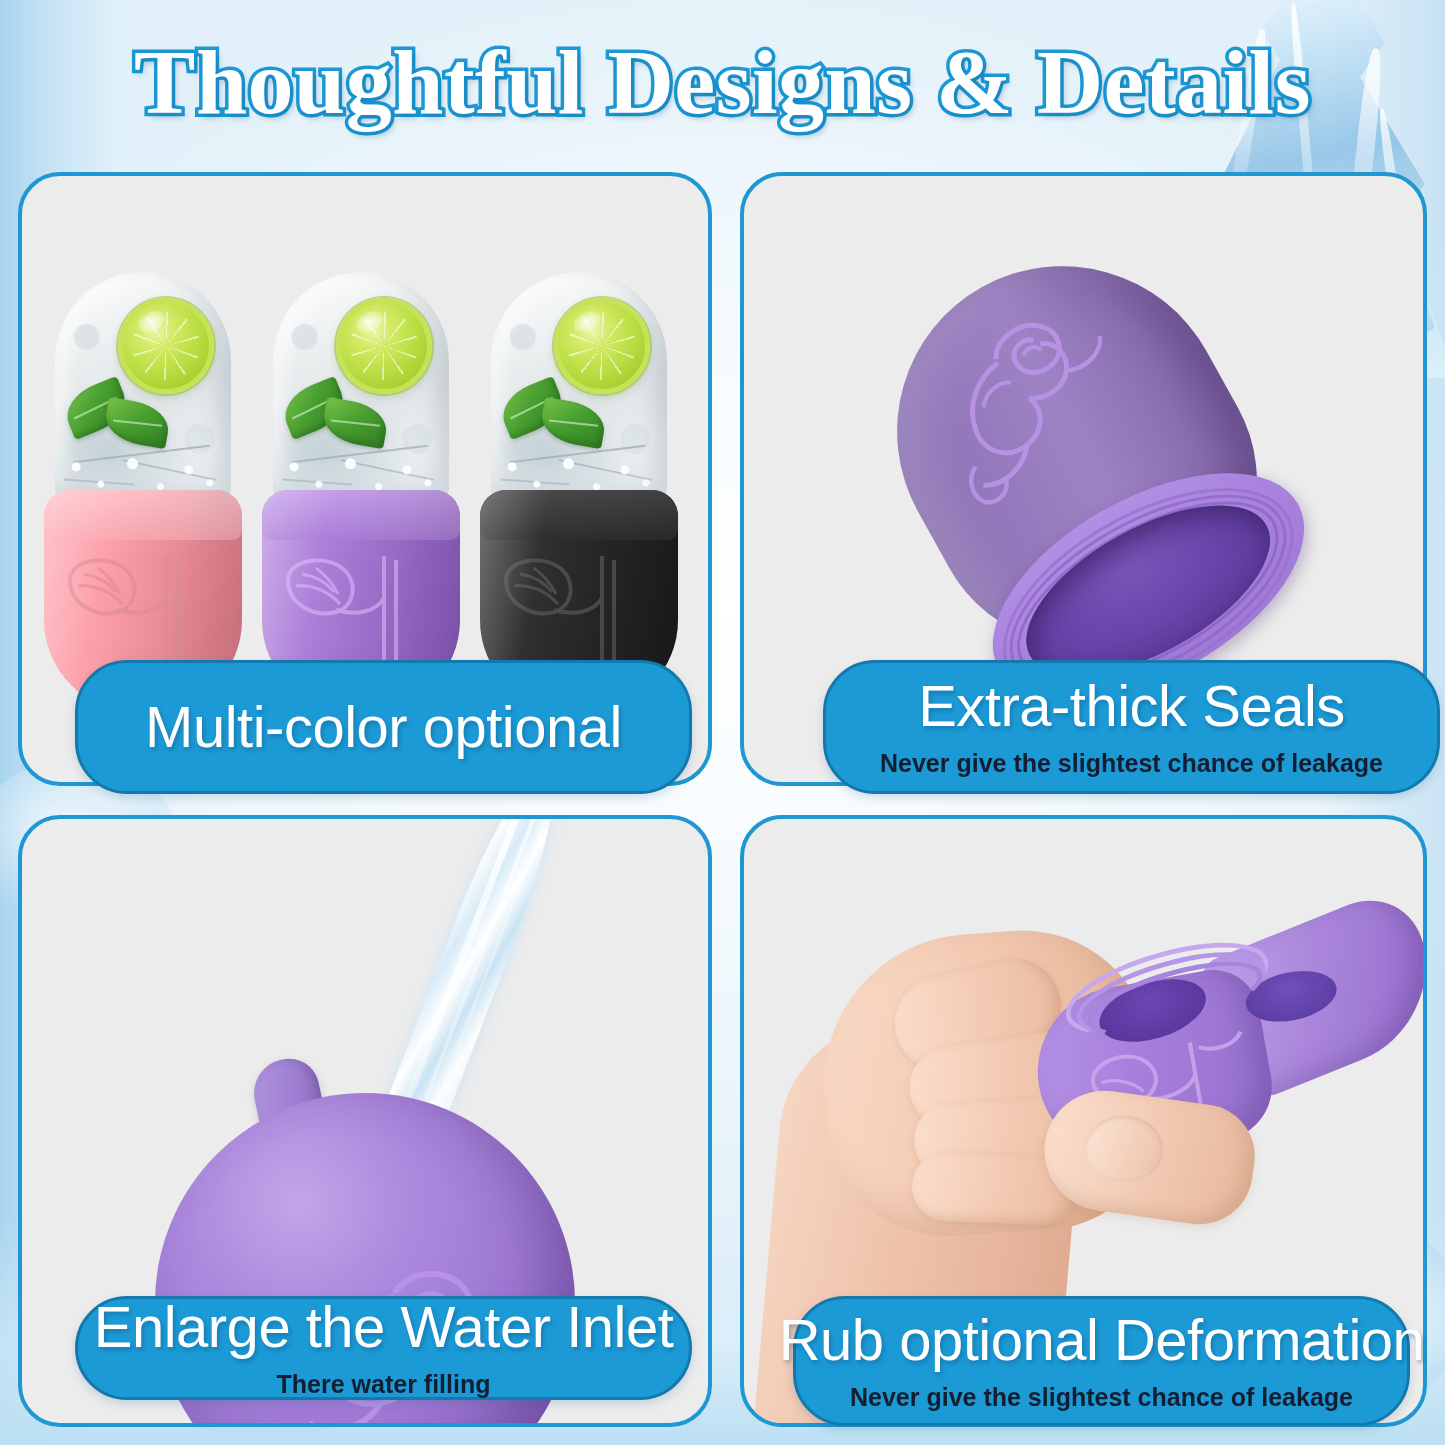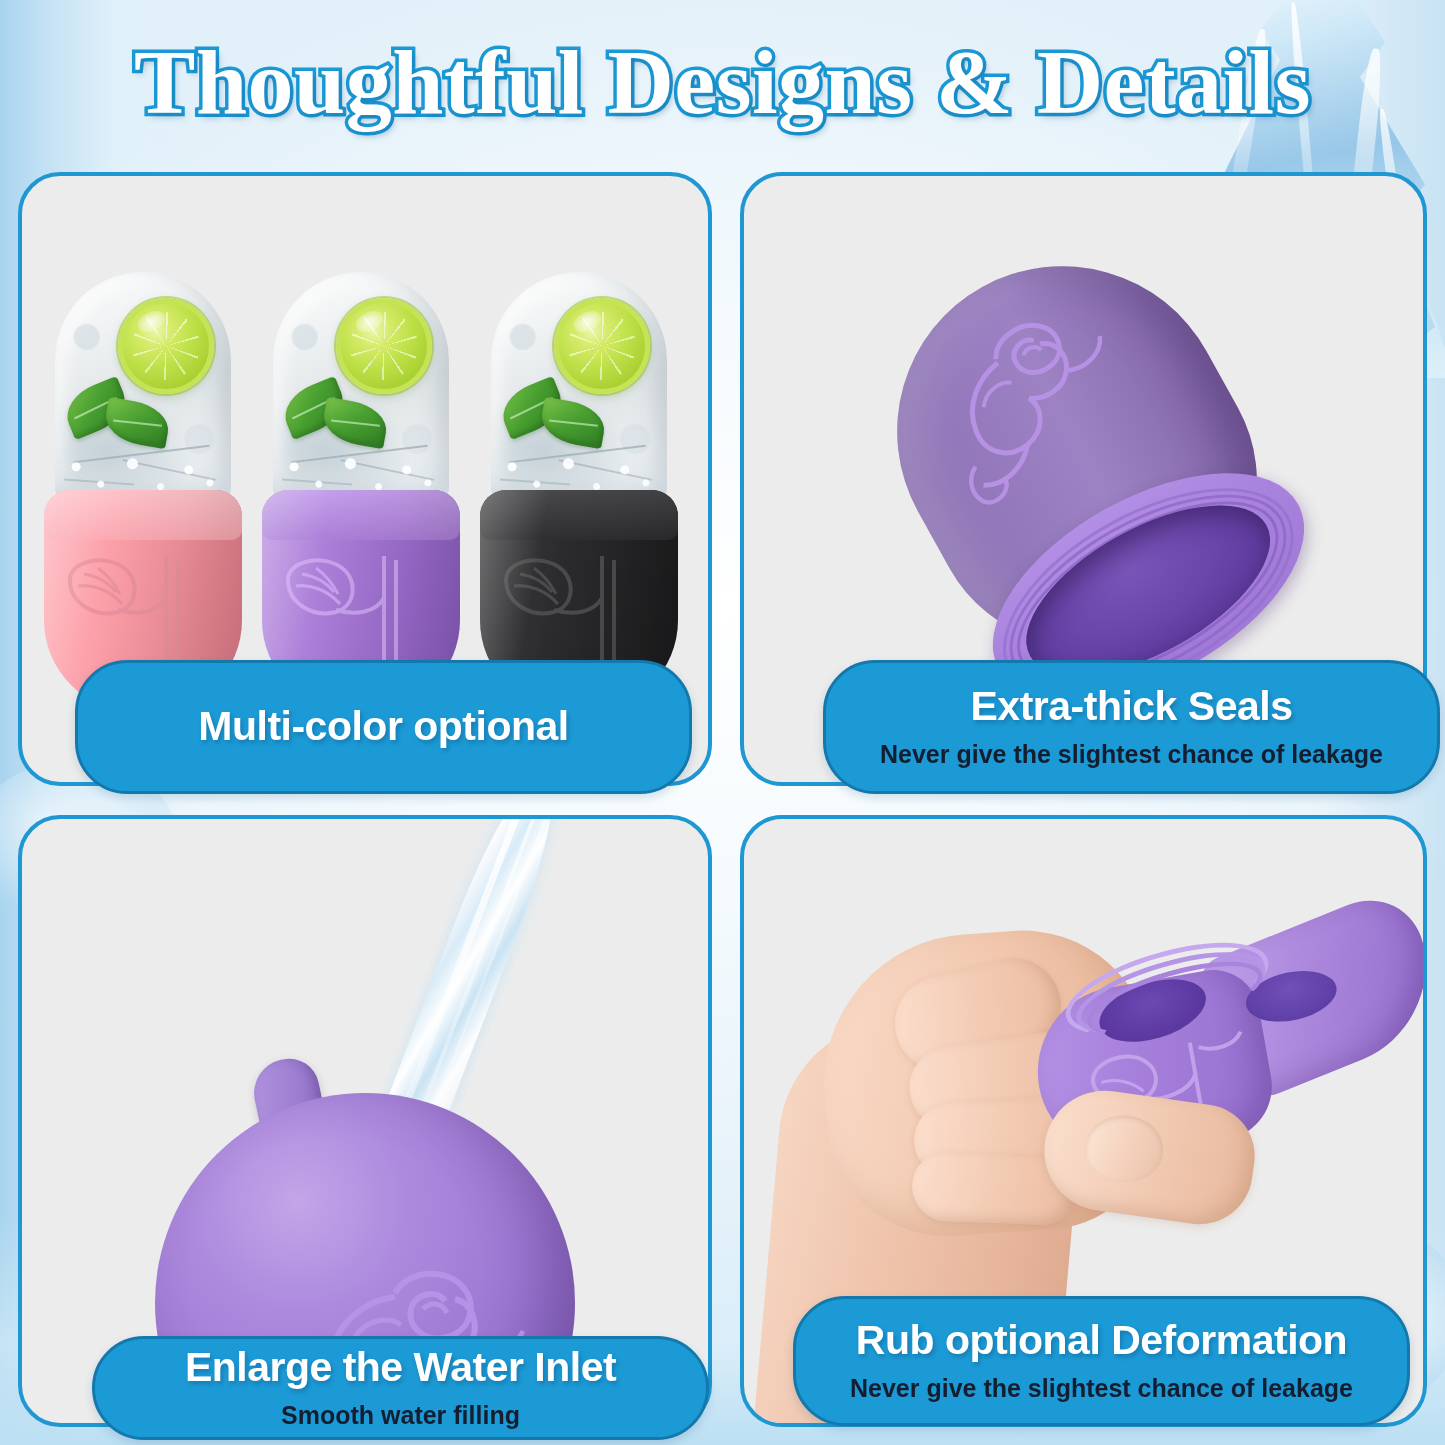--- a/index.html
+++ b/index.html
@@ -131,38 +131,38 @@
     border-radius: 52px;
     display: flex;
     flex-direction: column;
     align-items: center;
     justify-content: center;
     z-index: 25;
     box-shadow: 0 4px 10px rgba(20,90,140,0.18);
   }
   .pill-title {
     color: #ffffff;
-    font-weight: bold;
-    font-size: 41px;
+    font-weight: normal;
+    font-size: 58px;
     line-height: 1.05;
     letter-spacing: -0.5px;
     white-space: nowrap;
     text-shadow: 2px 3px 4px rgba(12,70,110,0.35);
   }
   .pill-sub {
     color: #141E30;
     font-weight: bold;
     font-size: 25px;
     line-height: 1.1;
     margin-top: 13px;
     white-space: nowrap;
   }
   .pill-tl { left: 75px;  top: 660px;  width: 617px; height: 134px; }
   .pill-tr { left: 823px; top: 660px;  width: 617px; height: 134px; }
-  .pill-bl { left: 92px;  top: 1296px; width: 617px; height: 104px; margin-top: 40px; }
+  .pill-bl { left: 75px;  top: 1296px; width: 617px; height: 104px; }
   .pill-br { left: 793px; top: 1296px; width: 617px; height: 130px; }
 
   
   .rollers { position: absolute; left: 0; top: 0; width: 100%; height: 100%; }
   .roller { position: absolute; bottom: 70px; width: 198px; }
 
   .roller-ice {
     position: relative;
     width: 176px; height: 232px;
     margin: 0 auto;
@@ -749,19 +749,19 @@
   <div class="pill-title">Multi-color optional</div>
 </div>
 
 <div class="pill pill-tr">
   <div class="pill-title">Extra-thick Seals</div>
   <div class="pill-sub">Never give the slightest chance of leakage</div>
 </div>
 
 <div class="pill pill-bl">
   <div class="pill-title">Enlarge the Water Inlet</div>
-  <div class="pill-sub">Smooth water filling</div>
+  <div class="pill-sub">There water filling</div>
 </div>
 
 <div class="pill pill-br">
   <div class="pill-title">Rub optional Deformation</div>
   <div class="pill-sub">Never give the slightest chance of leakage</div>
 </div>
 
 </body></html>

